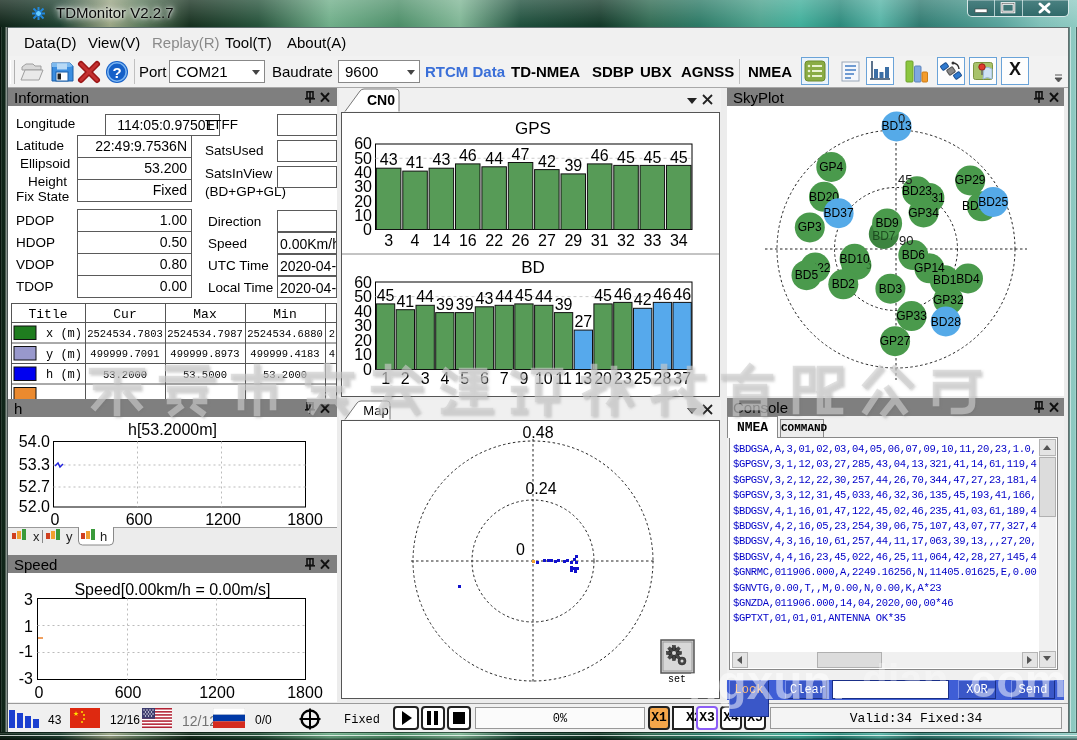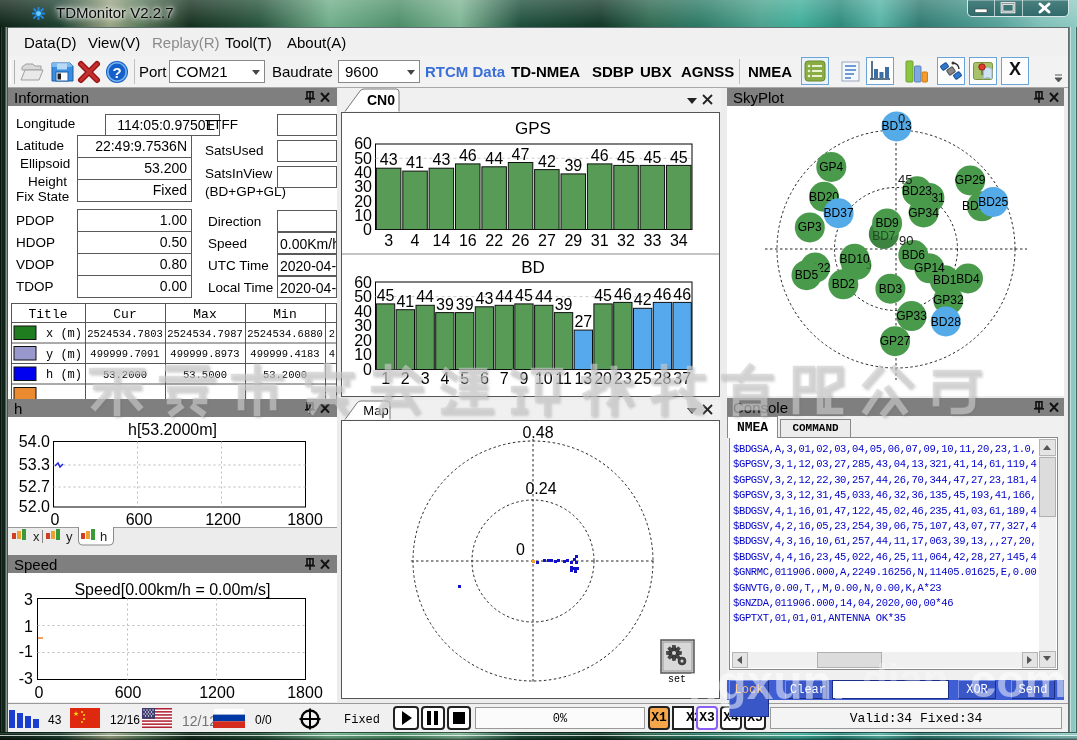--- a/index.html
+++ b/index.html
@@ -846,21 +846,21 @@
         <line x1="6" y1="8" x2="6" y2="12"></line>
         <path d="M17 2 l8 8.6 M25 2 l-8 8.6" stroke-width="2"></path>
       </g>
     </svg>
   </div>
   <div class="abs" id="consolepanel" style="left:727px;top:416px;width:337px;height:287px;background:#f0f0f0;">
 
     <div class="abs" style="left:2px;top:21px;width:329px;height:233px;background:#fff;border:1px solid #888;box-sizing:border-box;"></div>
 
     <div class="abs mono" style="left:0px;top:0px;width:51px;height:22px;background:#fff;border:1px solid #888;border-bottom:none;font-size:13px;font-weight:bold;text-align:center;line-height:21px;box-sizing:border-box;">NMEA</div>
-    <div class="abs mono" style="left:53px;top:3px;width:71px;height:19px;background:#ececec;border:1px solid #888;font-size:11px;font-weight:bold;text-align:center;line-height:17px;box-sizing:border-box;">COMMAND</div>
+    <div class="abs mono" style="left:53px;top:3px;width:44px;height:19px;background:#ececec;border:1px solid #888;font-size:11px;font-weight:bold;text-align:center;line-height:17px;box-sizing:border-box;">COMMAND</div>
 
     <div class="abs mono" style="left:6px;top:26px;width:305px;height:210px;overflow:hidden;font-size:10.5px;letter-spacing:-0.35px;line-height:15.4px;color:#0000c8;white-space:pre;">$BDGSA,A,3,01,02,03,04,05,06,07,09,10,11,20,23,1.0,
 $GPGSV,3,1,12,03,27,285,43,04,13,321,41,14,61,119,4
 $GPGSV,3,2,12,22,30,257,44,26,70,344,47,27,23,181,4
 $GPGSV,3,3,12,31,45,033,46,32,36,135,45,193,41,166,
 $BDGSV,4,1,16,01,47,122,45,02,46,235,41,03,61,189,4
 $BDGSV,4,2,16,05,23,254,39,06,75,107,43,07,77,327,4
 $BDGSV,4,3,16,10,61,257,44,11,17,063,39,13,,,27,20,
 $BDGSV,4,4,16,23,45,022,46,25,11,064,42,28,27,145,4
 $GNRMC,011906.000,A,2249.16256,N,11405.01625,E,0.00

